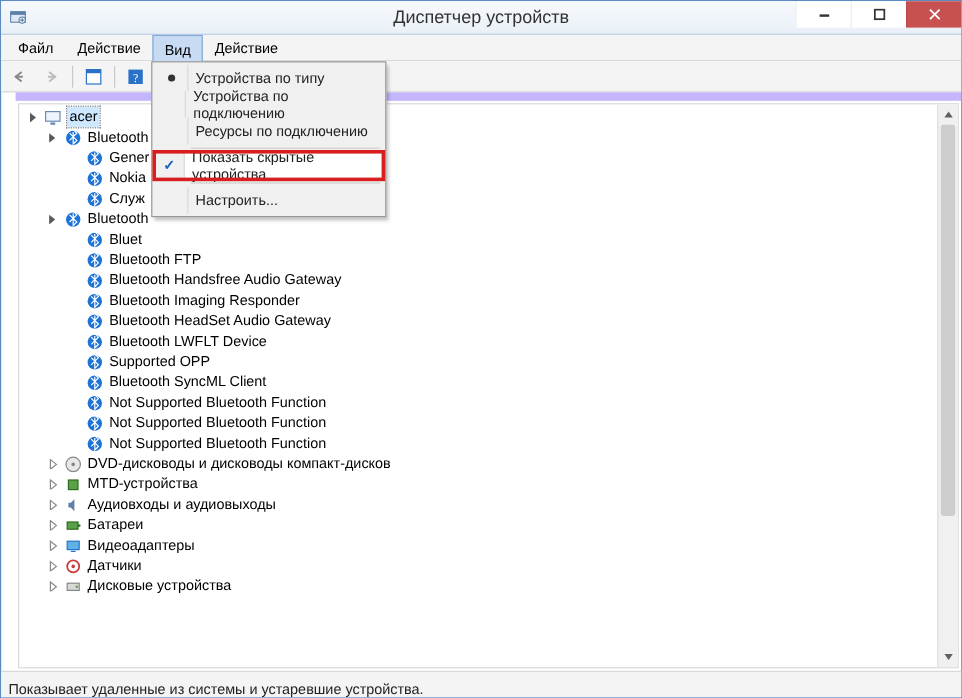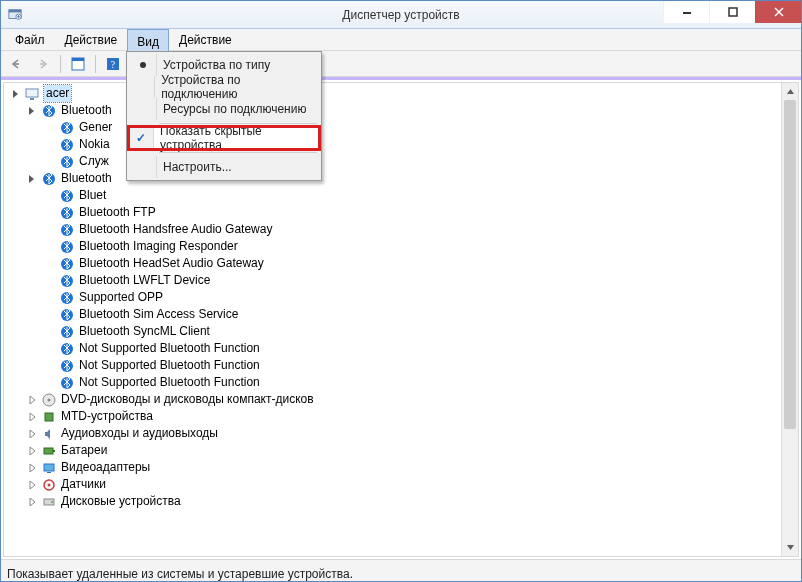--- a/index.html
+++ b/index.html
@@ -30,21 +30,21 @@
     border-bottom: 1px solid #b7c9e0;
   }
   .titlebar .sys-icon {
     width: 16px; height: 16px; margin-left: 6px;
     display:inline-flex; align-items:center; justify-content:center;
   }
   .titlebar .title {
     position: absolute;
     left: 0; right: 0;
     text-align: center;
-    font-size: 12px;
+    font-size: 15px;
     color: #333;
     pointer-events: none;
   }
   .win-controls {
     margin-left: auto;
     display: flex;
     height: 100%;
   }
   .win-btn {
     width: 46px;
@@ -95,23 +95,24 @@
     border: 1px solid transparent;
     border-radius: 2px;
   }
   .tb-sep {
     width: 1px; height: 18px; background: #c8c8c8; margin: 0 3px;
   }
   
   .content {
     flex: 1;
     display: flex;
-    border-top: 3px solid #c4b5fd;
+    border-top: 7px solid #c4b5fd;
     overflow: hidden;
     position: relative;
+    margin-left: 12px;
   }
   .tree-wrap {
     flex: 1;
     overflow: hidden;
     position: relative;
     background: #fff;
     border: 1px solid #d9d9d9;
     margin: 2px;
   }
   .tree {
@@ -460,31 +461,20 @@
           </div>
         <div class="row">
             <span class="ind ind-3"></span>
             <span class="expander"></span>
             <span class="ico">
               <svg width="14" height="14">
                 <circle cx="7" cy="7" r="6" fill="#1e73d6"></circle>
                 <path d="M7 2v10l3-3-6-6m0 6l6-6-3-3" fill="none" stroke="#fff" stroke-width="1"></path>
               </svg>
             </span>
-            <span class="lbl">Bluetooth Sim Access Service</span>
-          </div>
-        <div class="row">
-            <span class="ind ind-3"></span>
-            <span class="expander"></span>
-            <span class="ico">
-              <svg width="14" height="14">
-                <circle cx="7" cy="7" r="6" fill="#1e73d6"></circle>
-                <path d="M7 2v10l3-3-6-6m0 6l6-6-3-3" fill="none" stroke="#fff" stroke-width="1"></path>
-              </svg>
-            </span>
             <span class="lbl">Bluetooth SyncML Client</span>
           </div>
         <div class="row">
             <span class="ind ind-3"></span>
             <span class="expander"></span>
             <span class="ico">
               <svg width="14" height="14">
                 <circle cx="7" cy="7" r="6" fill="#1e73d6"></circle>
                 <path d="M7 2v10l3-3-6-6m0 6l6-6-3-3" fill="none" stroke="#fff" stroke-width="1"></path>
               </svg>

